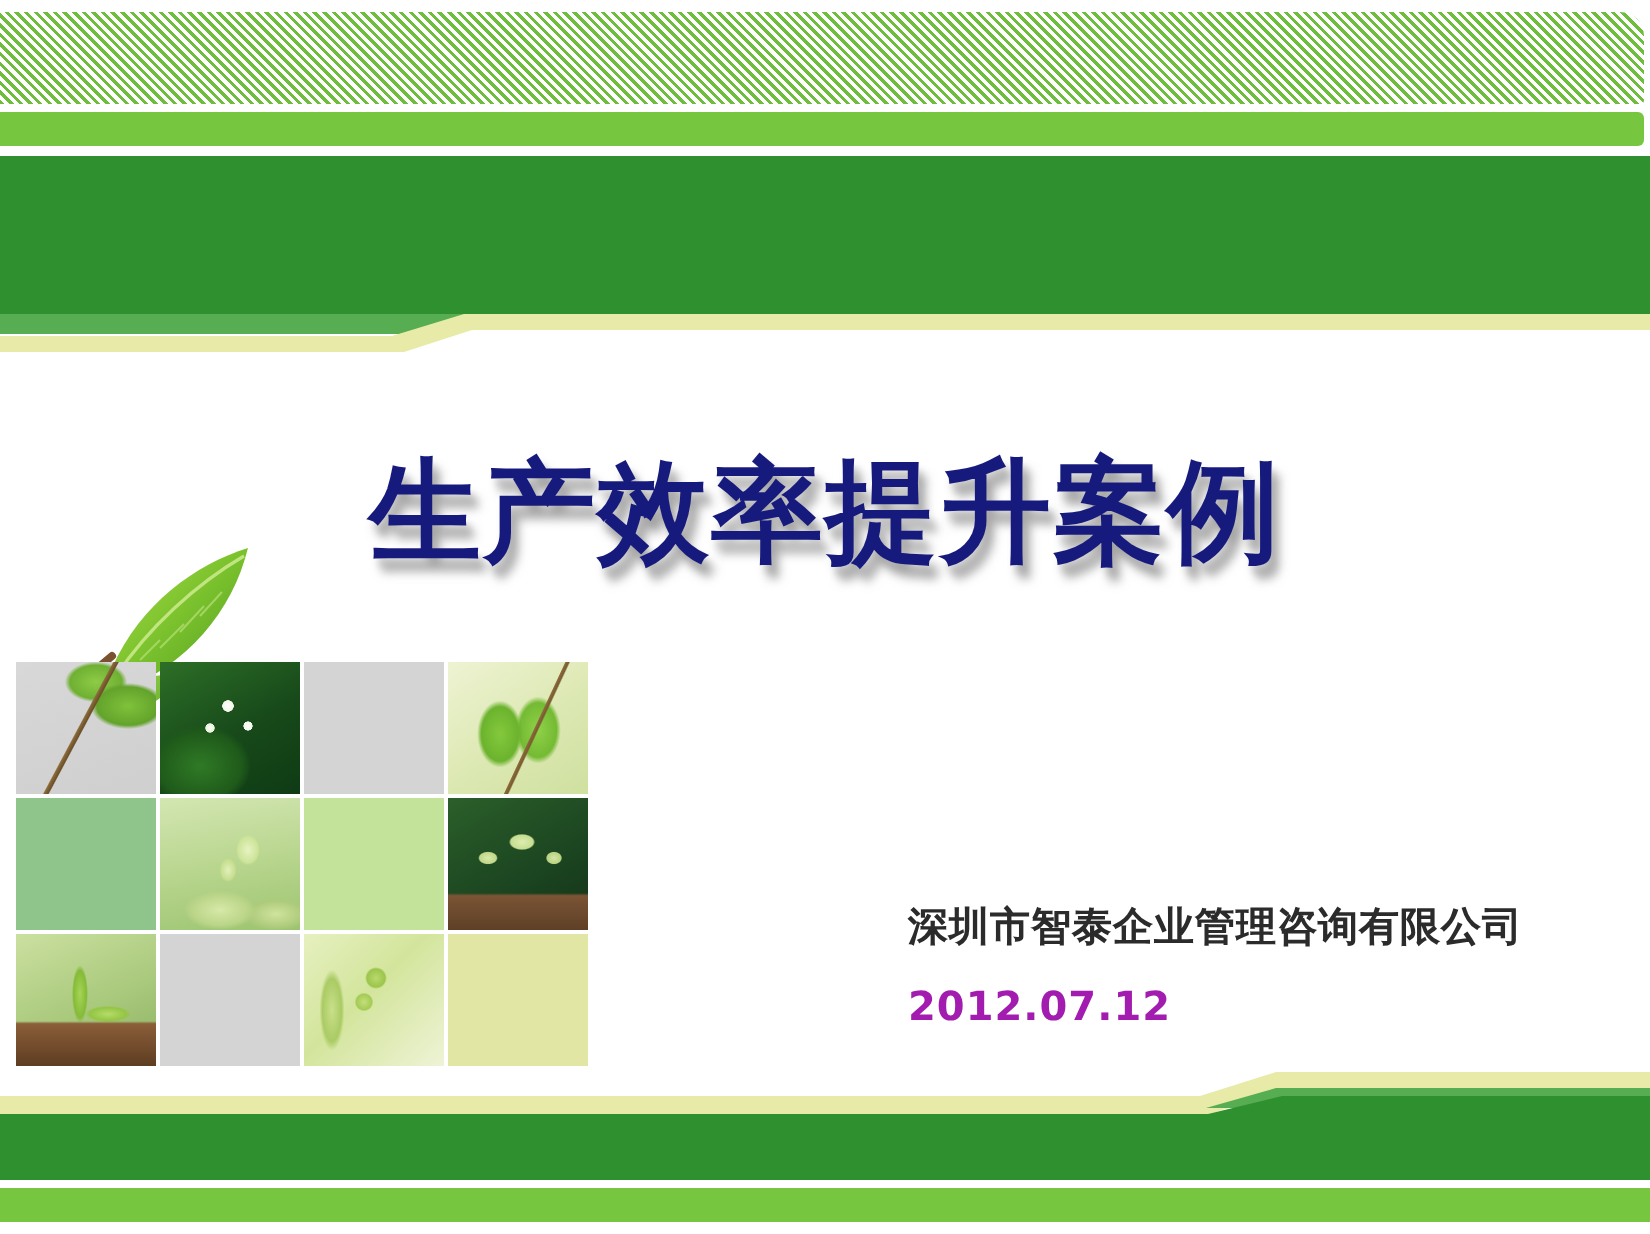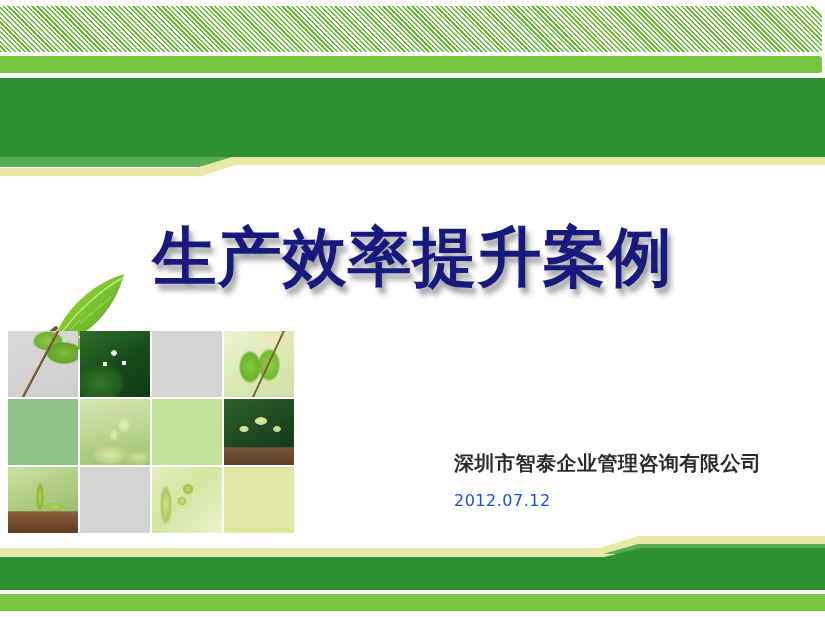--- a/index.html
+++ b/index.html
@@ -163,21 +163,21 @@
     width: 825px;
     height: 110px;
     display: flex;
     align-items: center;
     justify-content: center;
     pointer-events: none;
   }
   .title-text {
     font-family: "DejaVu Sans", "Liberation Sans", sans-serif;
     font-weight: bold;
-    font-size: 64px;
+    font-size: 56px;
     line-height: 1;
     letter-spacing: 1px;
     color: #161a7d;
     white-space: nowrap;
     -webkit-text-stroke: 3px #ffffff;
     paint-order: stroke fill;
     text-shadow:
       4px 7px 5px rgba(120,120,120,0.55),
       2px 4px 3px rgba(150,150,150,0.35);
   }
@@ -281,23 +281,23 @@
   .company-name {
     font-family: "DejaVu Serif", "Liberation Serif", serif;
     font-size: 20px;
     font-weight: bold;
     color: #2b2b2b;
     letter-spacing: 0.5px;
     white-space: nowrap;
   }
   .footer-date {
     font-family: "DejaVu Sans", "Liberation Sans", sans-serif;
-    font-size: 16px;
-    font-weight: normal;
-    color: #1d4ed8;
+    font-size: 20px;
+    font-weight: bold;
+    color: #a21caf;
     letter-spacing: 0.5px;
     margin-top: 14px;
   }
 </style>
 </head>
 <body>
 
 <div id="slide">
 
   <div class="top-hatch"></div>

